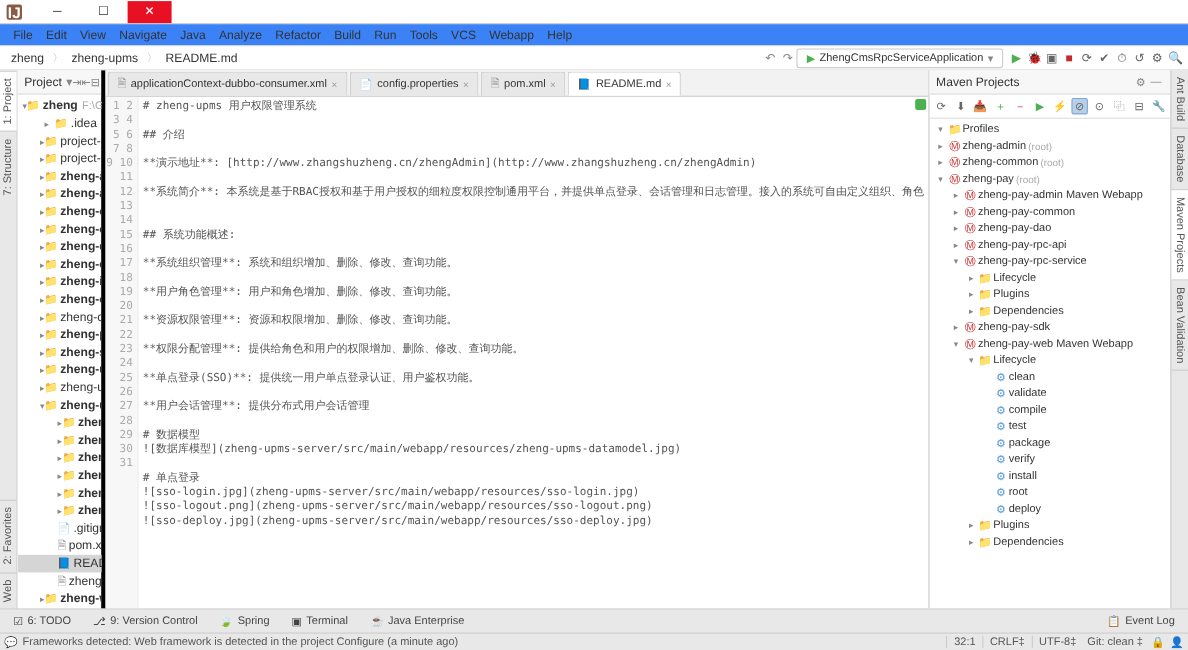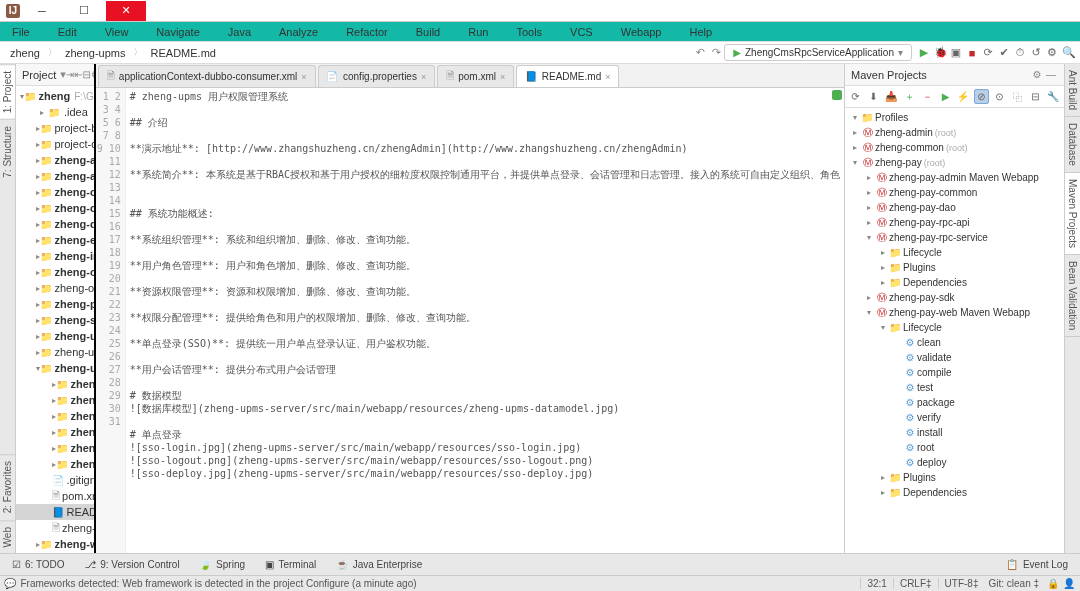--- a/index.html
+++ b/index.html
@@ -1,45 +1,45 @@
 <!DOCTYPE html>
 <html><head>
 <meta charset="utf-8">
 <style>
 * { box-sizing: border-box; margin: 0; padding: 0; font-family: "Segoe UI", Arial, sans-serif; }
 html, body { width: 1080px; height: 591px; overflow: hidden; background: #f2f2f2; font-size: 11px; color: #333; }
 
 .titlebar { height: 22px; background: #fff; display: flex; align-items: center; padding: 0 6px; border-bottom: 1px solid #ccc; }
-.titlebar .ij { width:14px; height:14px; background:#8a5a44; color:#fff; font-size:10px; font-weight:bold; display:flex; align-items:center; justify-content:center; margin-right:2px; border-radius:2px;}
+.titlebar .ij { width:14px; height:14px; background:#8a5a44; color:#fff; font-size:14px; font-weight:bold; display:flex; align-items:center; justify-content:center; margin-right:12px; border-radius:2px;}
 .titlebar .title { flex:1; font-size: 11px; color:#333; }
 .win-controls { display:flex; gap:2px; }
 .winbtn { width:40px; height:20px; display:flex; align-items:center; justify-content:center; font-size:11px; }
 .winbtn.close { background:#e81123; color:#fff; }
 
-.menubar { height:20px; background:#14b8a6; display:flex; align-items:center; padding:0 6px; gap:16px; border-bottom:1px solid #ddd; }
+.menubar { height:20px; background:#3b82f6; display:flex; align-items:center; padding:0 6px; gap:0; border-bottom:1px solid #ddd; }
 .menubar span { padding:2px 6px; font-size:11px; }
 
 .crumb-row { height:22px; background:#fff; display:flex; align-items:center; border-bottom:1px solid #ddd; padding:0 4px; }
 .crumb-row .arrow-btn { width:16px; text-align:center; color:#888; }
 .crumb-row .crumb { padding:2px 6px; font-size:11px; }
 .crumb-row .sep { color:#aaa; font-size:9px; padding:0 2px; }
 .crumb-row .spacer { flex:1; }
 .crumb-row .runcfg { padding:2px 8px; border:1px solid #ccc; border-radius:3px; font-size:10px; margin-right:4px; display:flex; align-items:center; gap:4px;}
 .crumb-row .tbtn { width:16px; text-align:center; color:#666; padding:0 2px; }
 .tbtn.green { color:#4caf50; }
 .tbtn.red { color:#c62828; }
 
 .main { display:flex; height: calc(591px - 22px - 20px - 22px - 22px - 16px); }
 .gutter-left { width:20px; background:#e8e8e8; border-right:1px solid #ccc; display:flex; flex-direction:column; align-items:center; }
 .gutter-left .vtab { writing-mode: vertical-rl; transform: rotate(180deg); padding:6px 2px; font-size:10px; color:#555; border-bottom:1px solid #ccc;}
 .gutter-left .vtab.sel { background:#fff; }
 .gutter-right { width:20px; background:#e8e8e8; border-left:1px solid #ccc; display:flex; flex-direction:column; align-items:center; }
 .gutter-right .vtab { writing-mode: vertical-rl; padding:6px 2px; font-size:10px; color:#555; border-bottom:1px solid #ccc; }
 
-.project-panel { width:300px; background:#fff; border-right:2px solid #000000; display:flex; flex-direction:column; overflow:hidden; }
+.project-panel { width:300px; background:#fff; border-right:4px solid #000000; display:flex; flex-direction:column; overflow:hidden; }
 .panel-header { height:22px; display:flex; align-items:center; padding:0 6px; border-bottom:1px solid #ddd; background:#f7f7f7; }
 .panel-header .ph-title { font-size:11px; flex:1; display:flex; align-items:center; gap:4px; }
 .panel-header .icon { width:14px; text-align:center; color:#888; font-size:10px; }
 
 .tree { flex:1; overflow:auto; padding:2px 0; }
 .tree-row { display:flex; align-items:center; height:16px; padding-left:4px; white-space:nowrap; }
 .tree-row.sel { background:#d5d5d5; }
 .tree-row .tw { width:12px; text-align:center; color:#888; font-size:8px; cursor:pointer; }
 .tree-row .ic { width:14px; text-align:center; font-size:10px; }
 .tree-row .lbl { font-size:11px; padding-left:2px; }

